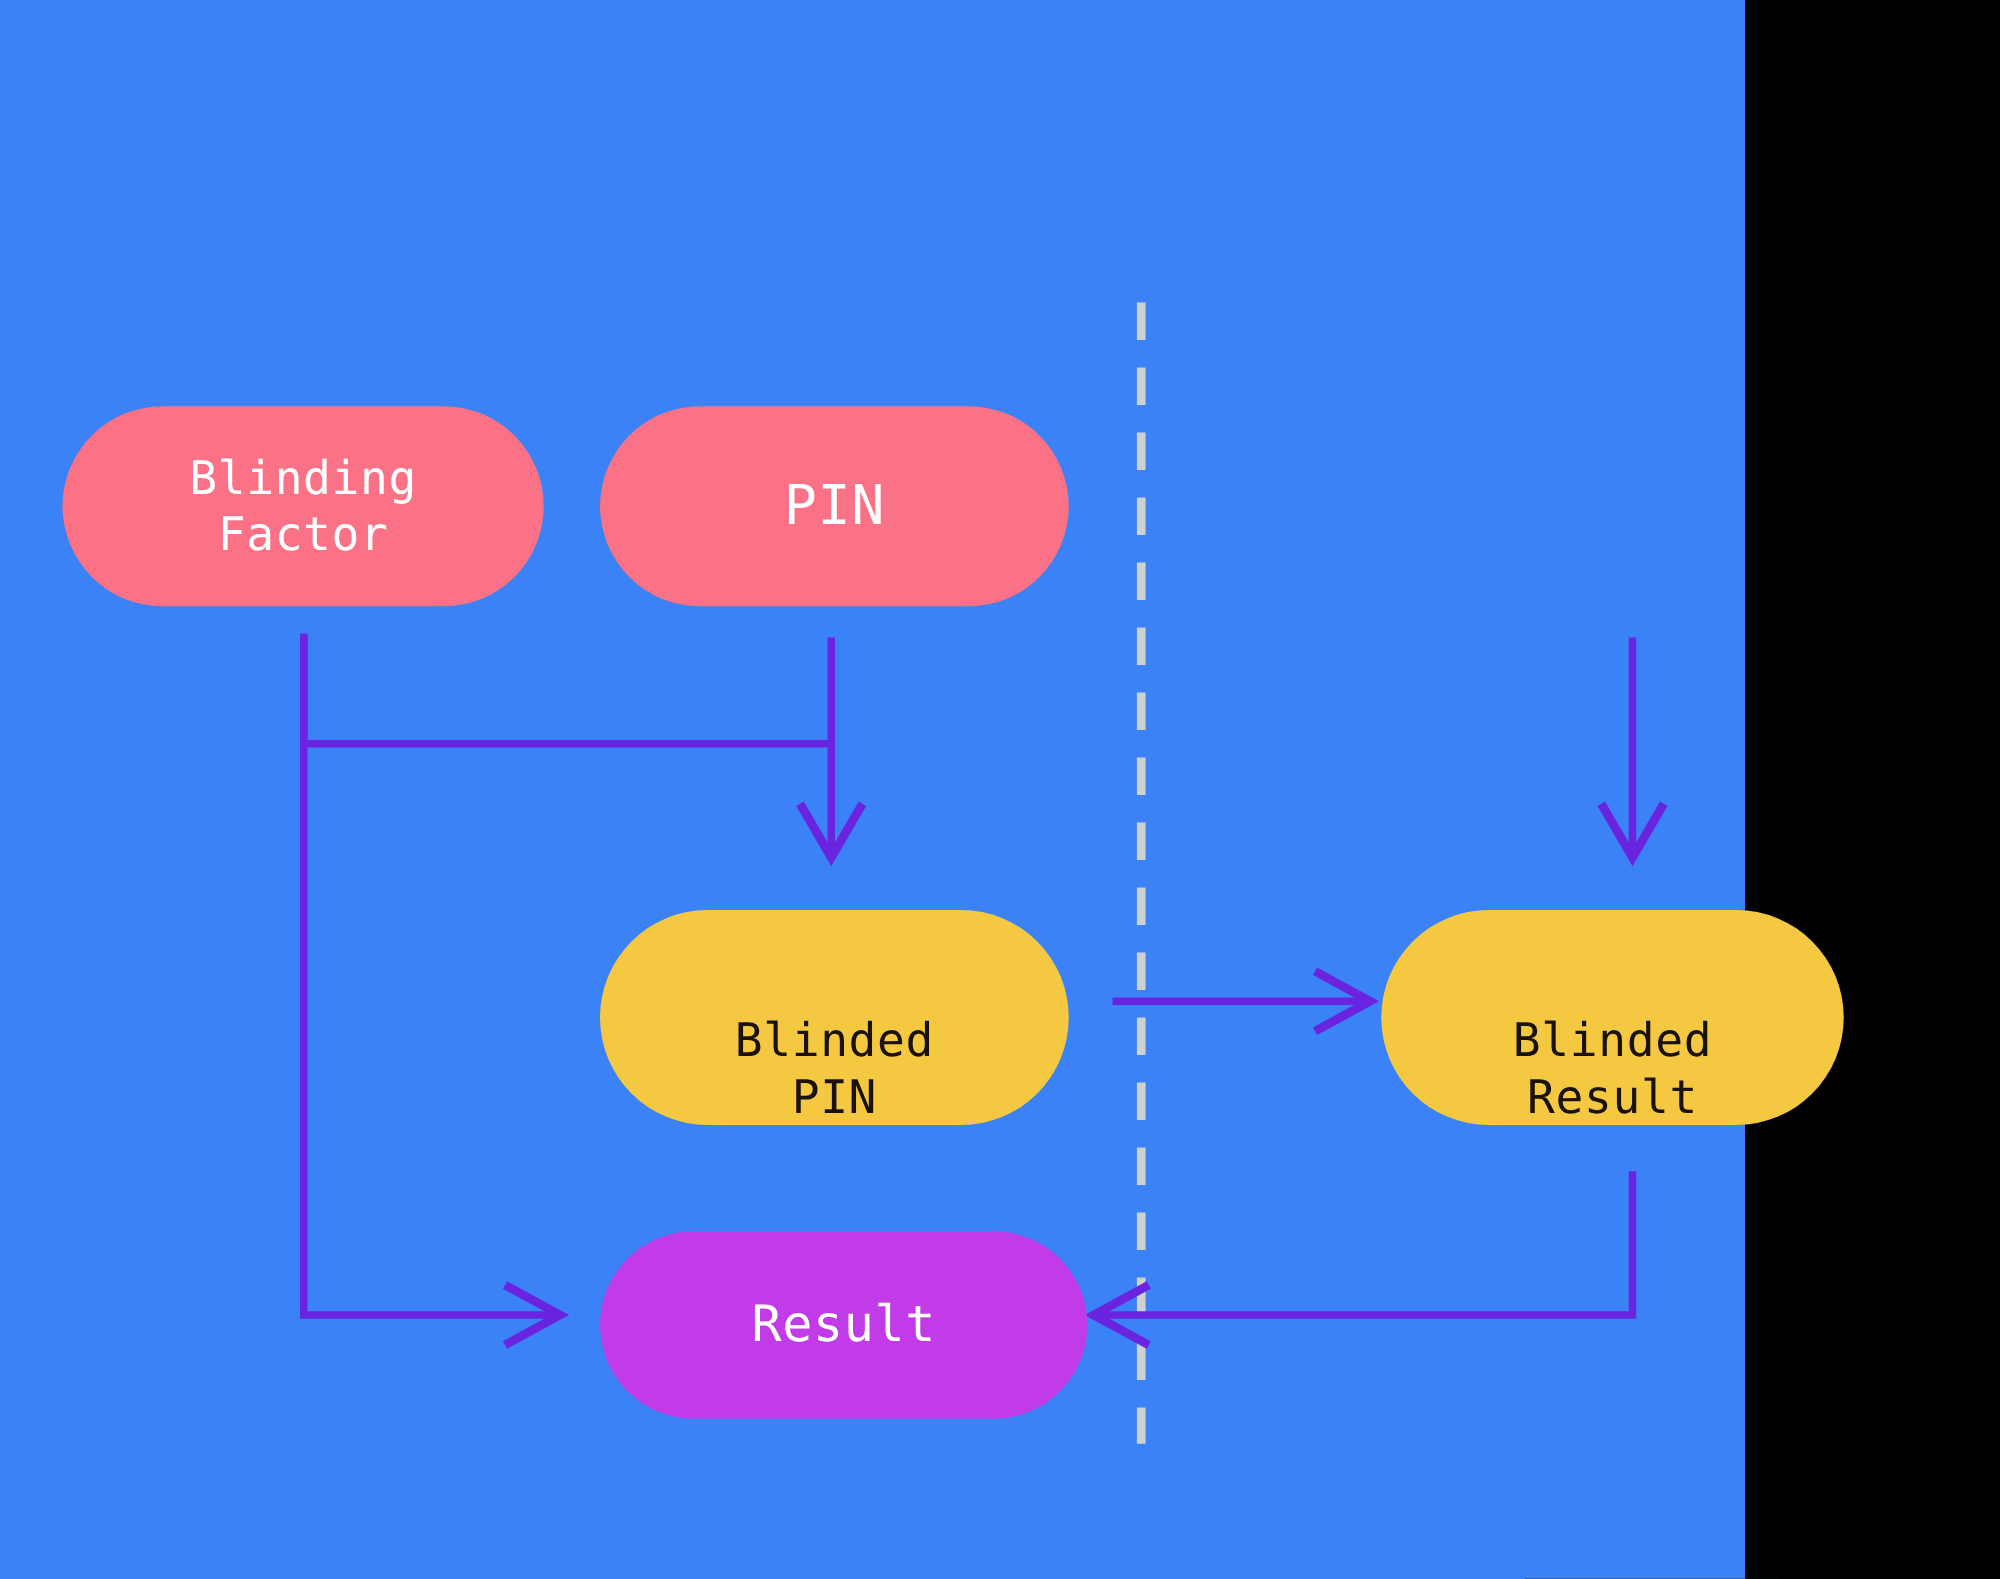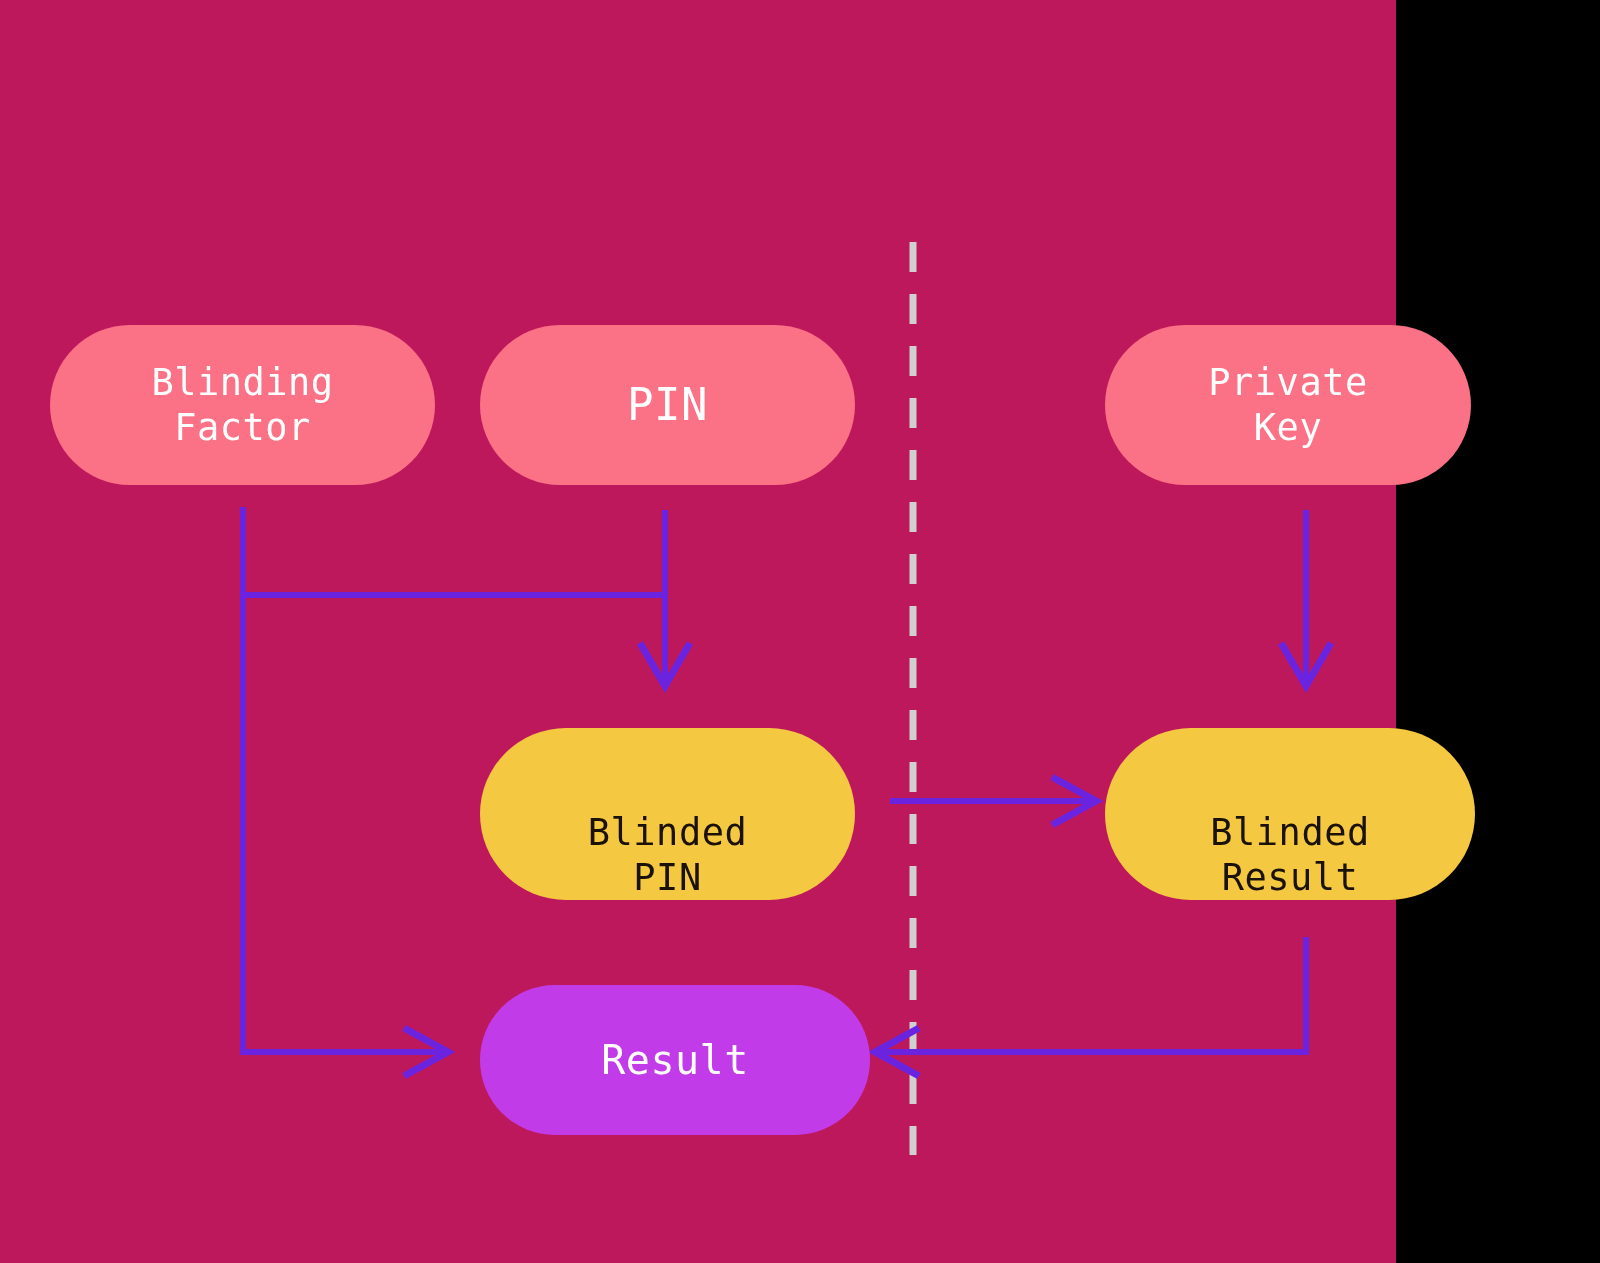--- a/index.html
+++ b/index.html
@@ -11,21 +11,21 @@
   body {
     width: 1600px;
     height: 1263px;
     overflow: hidden;
     font-family: "DejaVu Sans Mono", "Liberation Mono", monospace;
   }
   #diagram-root {
     position: relative;
     width: 1396px;
     height: 1263px;
-    background: #be185d;
+    background: #3b82f6;
   }
   #edge-layer {
     position: absolute;
     left: 0;
     top: 0;
     width: 1600px;
     height: 1263px;
   }
   .node {
     position: absolute;
@@ -109,24 +109,20 @@
 
   <div class="node node-pink" id="node-blinding-factor">
     <span class="node-label">Blinding
 Factor</span>
   </div>
 
   <div class="node node-pink" id="node-pin">
     <span class="node-label">PIN</span>
   </div>
 
-  <div class="node node-pink" id="node-private-key">
-    <span class="node-label">Private
-Key</span>
-  </div>
 
   <div class="node node-yellow" id="node-blinded-pin">
     <span class="node-label">Blinded
 PIN</span>
   </div>
 
   <div class="node node-yellow" id="node-blinded-result">
     <span class="node-label">Blinded
 Result</span>
   </div>

